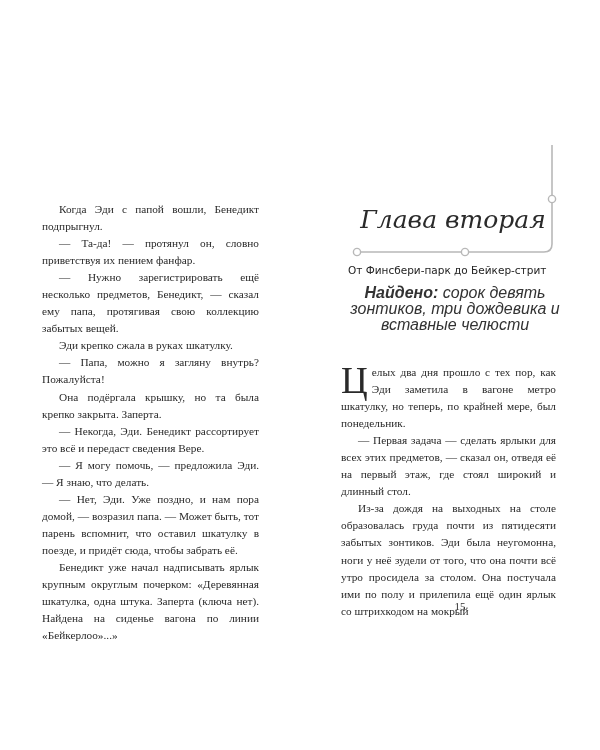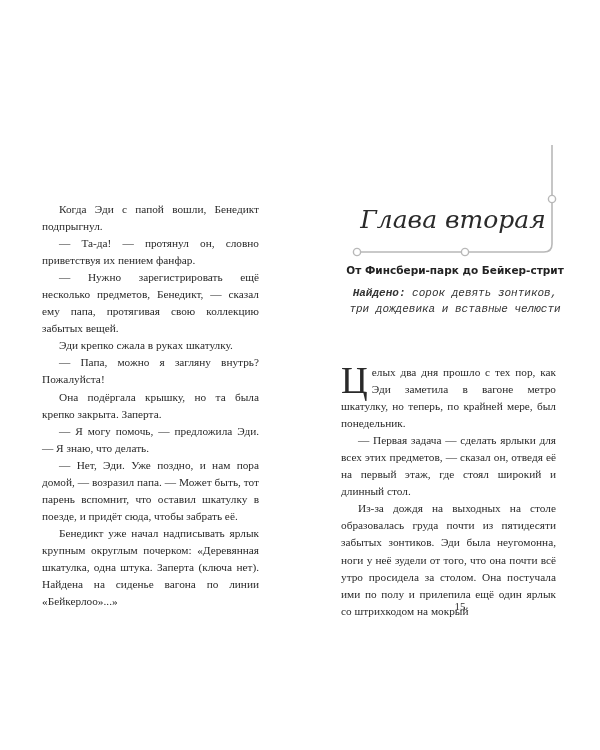--- a/index.html
+++ b/index.html
@@ -12,26 +12,26 @@
   }
   .left-col { position:absolute; left:42px; top:179px; width:217px;margin-top:22px; }
   .right-col { position:absolute; left:341px; top:364px; width:215px; }
   .p { margin:0; text-indent:17px; }
   .p.noindent { text-indent:0; }
   .chapter-title {
     position:absolute; left:340px; top:205px; width:226px; text-align:center;
     font-family: "DejaVu Serif", serif; font-style:italic; font-size:25px; color:#2a2a2a;
   }
   .subtitle {
-    position:absolute; left:330px; top:264px; width:250px; text-align:center;
-    font-family: "DejaVu Sans", sans-serif; font-weight:bold; font-size:10.5px; color:#222;
+    position:absolute; left:348px; top:264px; width:250px; 
+    font-family: "DejaVu Sans", sans-serif; font-weight:normal; font-size:10.5px; color:#222;
   }
   .found {
     position:absolute; left:345px; top:285px; width:220px; text-align:center;
-    font-family: Liberation Mono, monospace; font-style:italic; font-size:11px; line-height:16px; color:#333;
+    font-family: Liberation Sans, sans-serif; font-style:italic; font-size:16px; line-height:16px; color:#333;
   }
   .found b { font-weight:bold; }
   .dropcap {
     float:left; font-size:37px; line-height:30px; margin:2px 4px 0 0;
     font-family:"Liberation Serif", serif; color:#2a2a2a;
   }
   .page-num {
     position:absolute; left:440px; top:555px; width:40px; text-align:center;
     font-family:"Liberation Serif", serif; font-size:11px; color:#333;margin-top:45px;
   }
@@ -48,20 +48,21 @@
 </svg>
 
 <div class="page">
   <div class="left-col text">
     <p class="p">Когда Эди с папой вошли, Бенедикт подпрыгнул.</p>
     <p class="p">— Та-да! — протянул он, словно приветствуя их пением фанфар.</p>
     <p class="p">— Нужно зарегистрировать ещё несколько предметов, Бенедикт, — сказал ему папа, протягивая свою коллекцию забытых вещей.</p>
     <p class="p">Эди крепко сжала в руках шкатулку.</p>
     <p class="p">— Папа, можно я загляну внутрь? Пожалуйста!</p>
     <p class="p">Она подёргала крышку, но та была крепко закрыта. Заперта.</p>
+    <p class="p">— Некогда, Эди. Бенедикт рассортирует это всё и передаст сведения Вере.</p>
     <p class="p">— Я могу помочь, — предложила Эди. — Я знаю, что делать.</p>
     <p class="p">— Нет, Эди. Уже поздно, и нам пора домой, — возразил папа. — Может быть, тот парень вспомнит, что оставил шкатулку в поезде, и придёт сюда, чтобы забрать её.</p>
     <p class="p">Бенедикт уже начал надписывать ярлык крупным округлым почерком: «Деревянная шкатулка, одна штука. Заперта (ключа нет). Найдена на сиденье вагона по линии «Бейкерлоо»...»</p>
   </div>
 </div>
 
 <div class="page">
   <div class="chapter-title">Глава вторая</div>
   <div class="subtitle">От Финсбери-парк до Бейкер-стрит</div>
   <div class="found"><b>Найдено:</b><span> сорок девять зонтиков, три дождевика и вставные челюсти</span></div>

